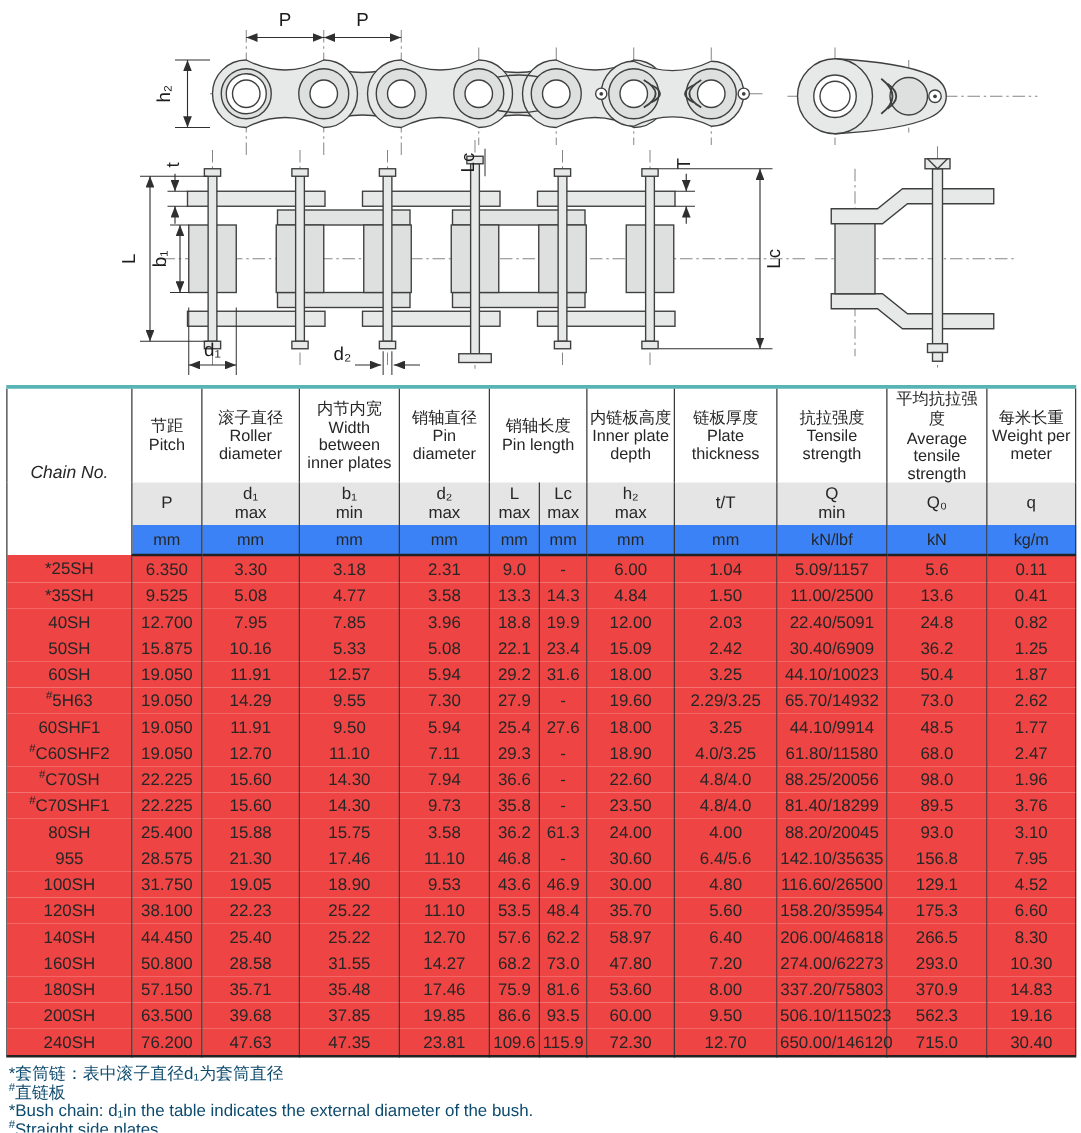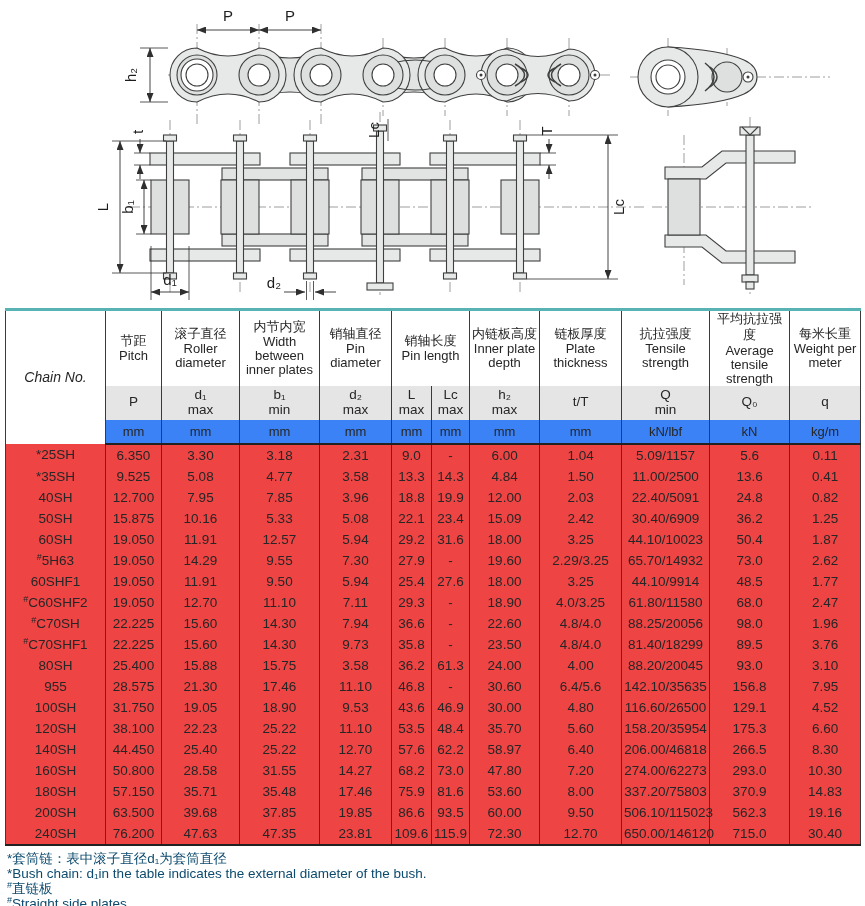--- a/index.html
+++ b/index.html
@@ -582,16 +582,16 @@
           <td>650.00/146120</td>
           <td>715.0</td>
           <td>30.40</td>
         </tr>
       </tbody>
 </table>
 </div>
 
 <div class="notes">
     <div>*套筒链：表中滚子直径d₁为套筒直径</div>
+    <div><sup class="hash">#</sup>直链板</div>
     <div>*Bush chain: d₁in the table indicates the external diameter of the bush.</div>
-    <div><sup class="hash">#</sup>直链板</div>
     <div><sup class="hash">#</sup>Straight side plates</div>
   </div>
 
 </body></html>

